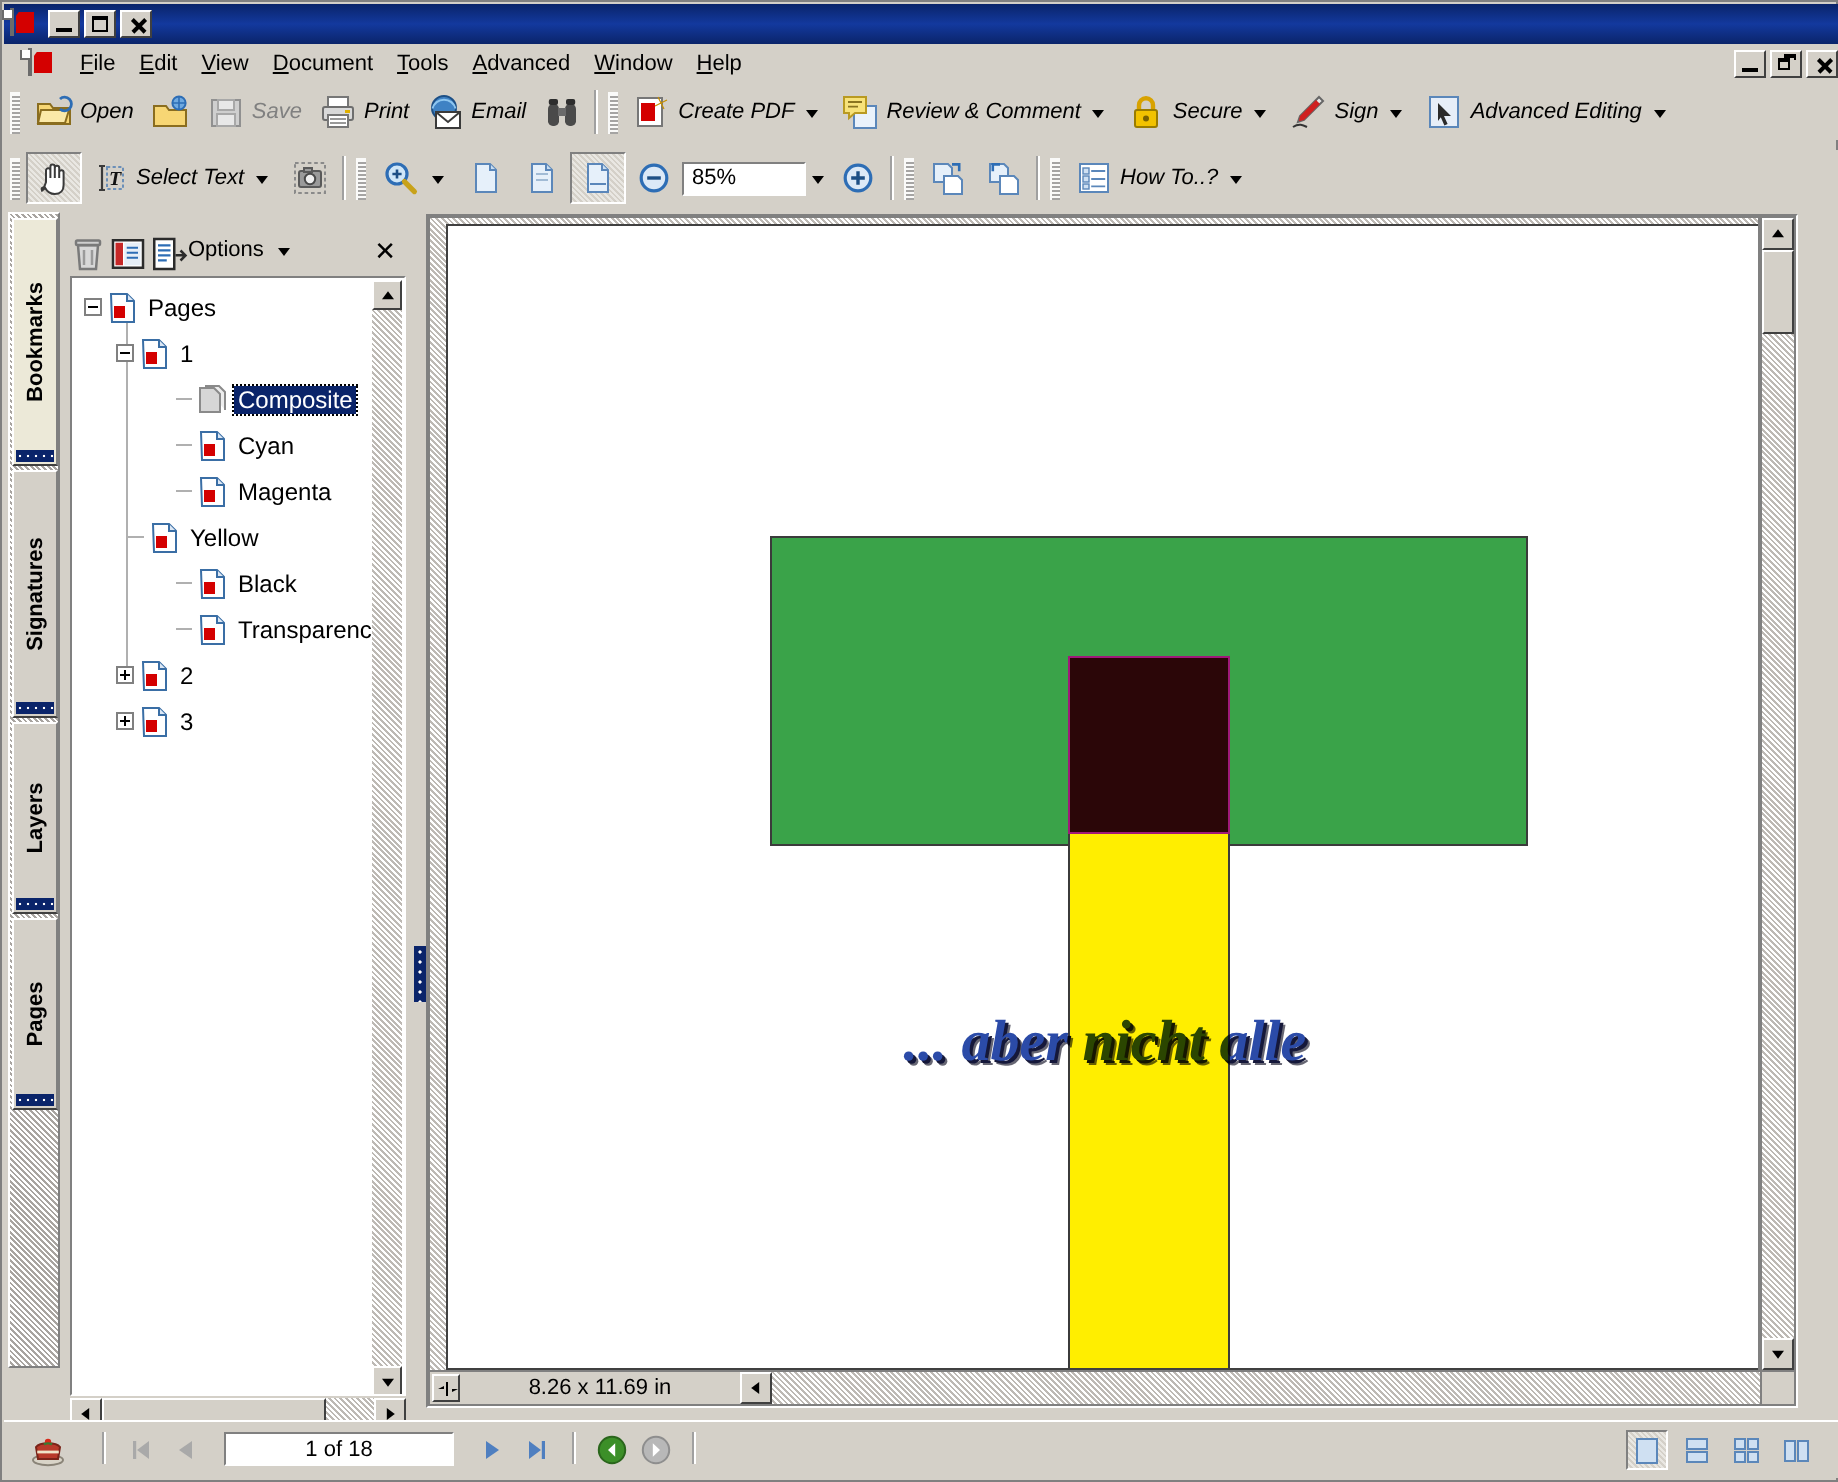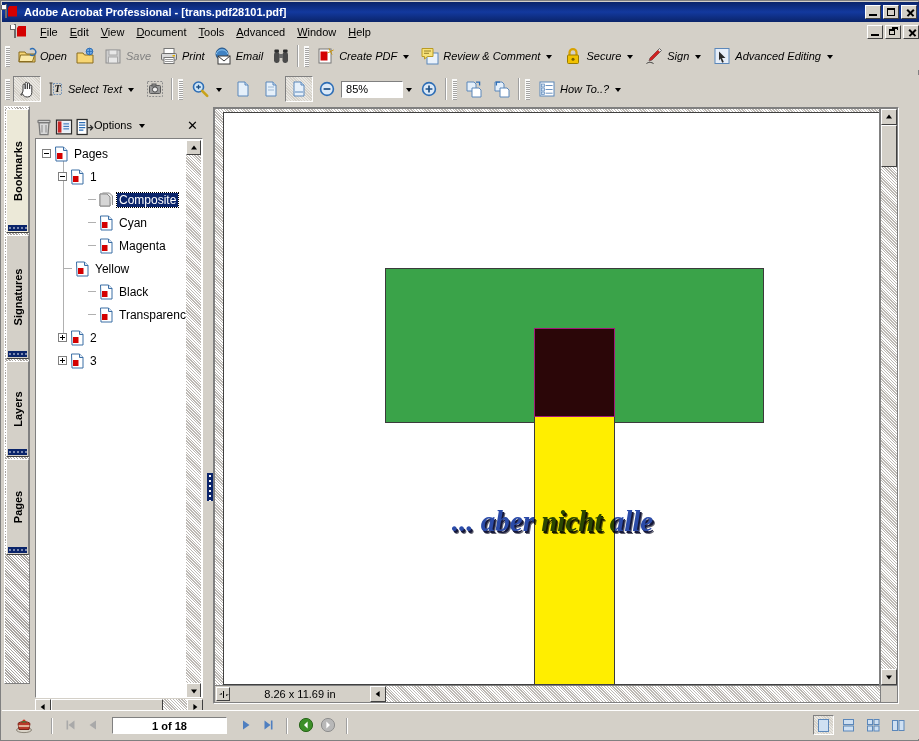--- a/index.html
+++ b/index.html
@@ -269,21 +269,21 @@
   .vp-vsb{position:absolute;right:1px;top:1px;width:16px;bottom:18px;background:#d4d0c8;}
   .vp-hsb{position:absolute;left:156px;bottom:1px;right:18px;height:16px;background:#d4d0c8;}
   .vp-corner{position:absolute;right:1px;bottom:1px;width:16px;height:16px;background:#d4d0c8;}
 
   
   .statusbar{
     position:absolute;left:1px;bottom:1px;width:917px;height:29px;background:#d4d0c8;
     border-top:1px solid #fff;display:flex;align-items:center;box-sizing:border-box;
   }
   .sb-left{width:44px;display:flex;align-items:center;justify-content:center;}
-  .sb-mid{flex:1 1 auto;display:flex;align-items:flex-end;justify-content:center;gap:4px;font-weight:bold;}
+  .sb-mid{flex:1 1 auto;display:flex;align-items:flex-start;justify-content:center;gap:4px;}
   .sb-right{display:flex;align-items:center;gap:4px;padding-right:10px;}
   .navbtn{width:18px;height:18px;display:flex;align-items:center;justify-content:center;cursor:default;}
   .pagebox{
     width:115px;height:17px;background:#fff;
     border-top:1px solid #808080;border-left:1px solid #808080;
     border-right:1px solid #fff;border-bottom:1px solid #fff;
     display:flex;align-items:center;justify-content:center;font-size:11px;color:#000;
     box-sizing:border-box;margin:0 6px;
   }
   .sb-sep{width:1px;height:16px;background:#a0a0a0;border-right:1px solid #fff;margin:0 5px;}
@@ -302,21 +302,20 @@
 </style>
 </head>
 <body>
 
 <div id="app">
 
   <div class="titlebar">
     <span class="tb-icon">
       <span class="acro-icon"></span>
     </span>
-    <span class="tb-text">Adobe Acrobat Professional - [trans.pdf28101.pdf]</span>
     <span class="wbtns">
       <span class="wbtn min">
           <i></i>
         </span>
       <span class="wbtn max">
           <i></i>
         </span>
       <span class="wbtn cls">
           <i></i>
         </span>

